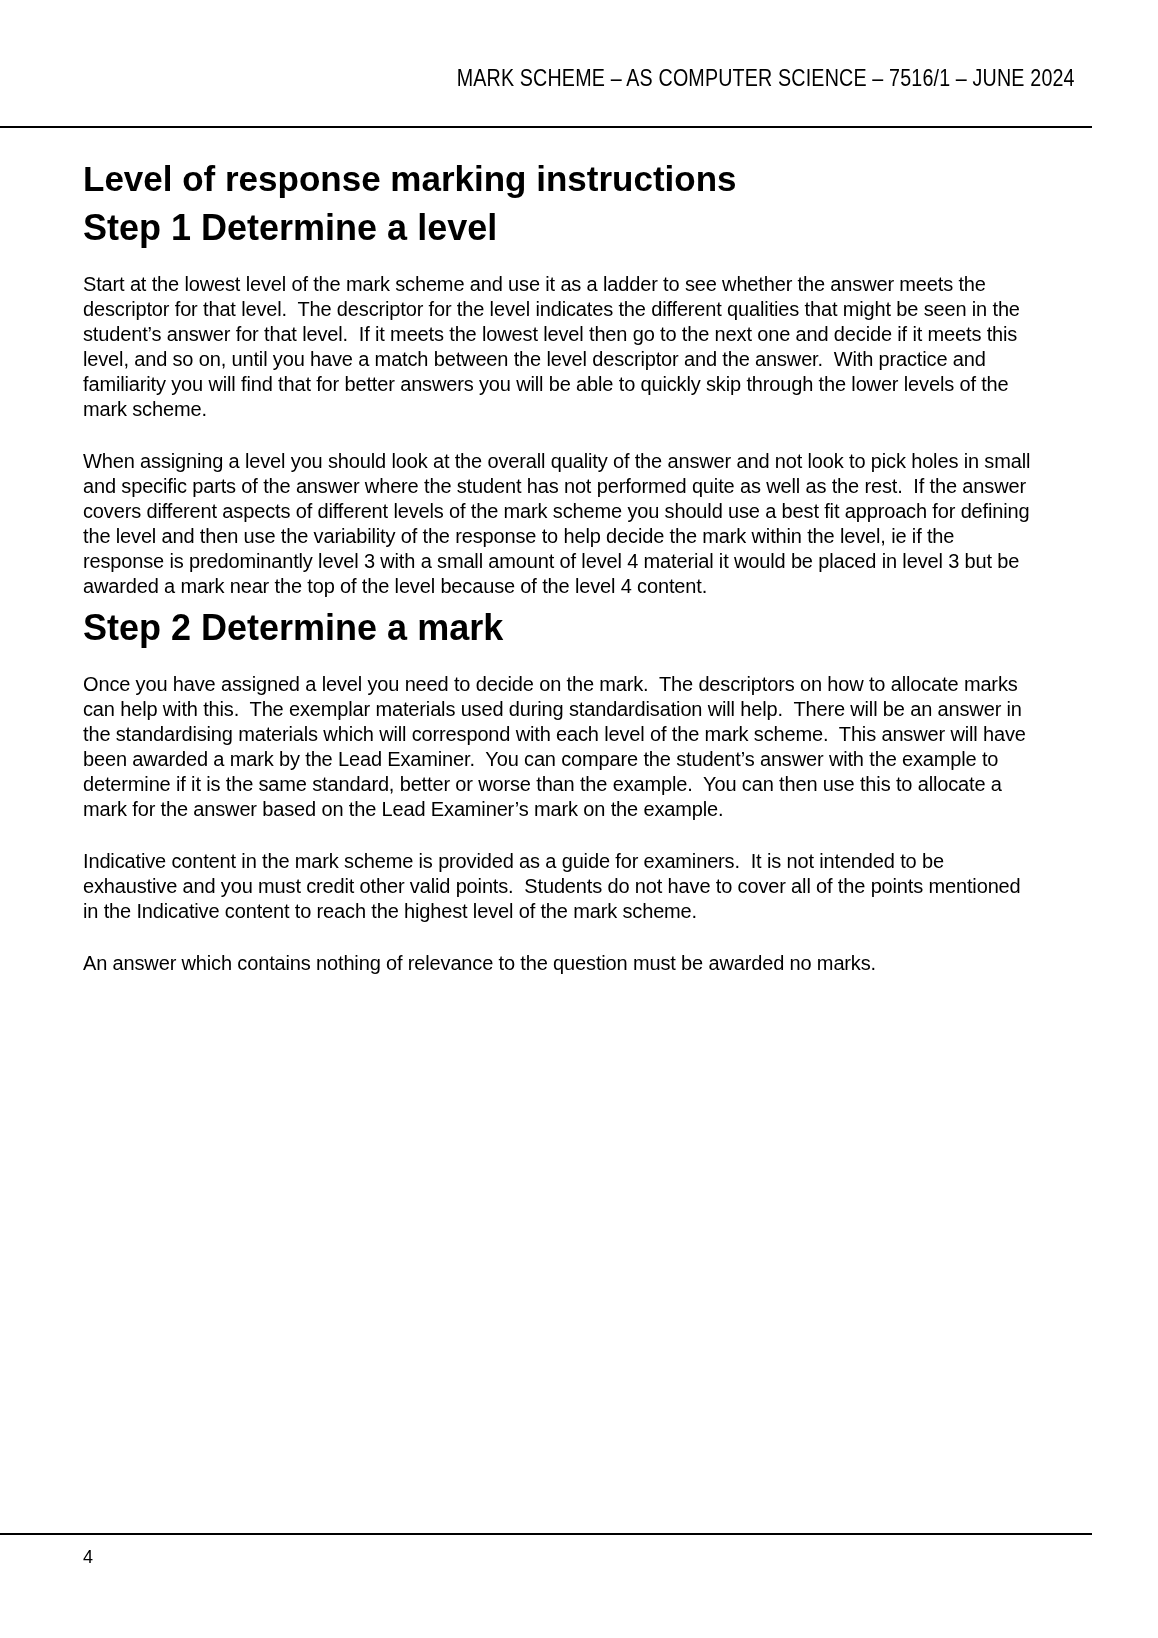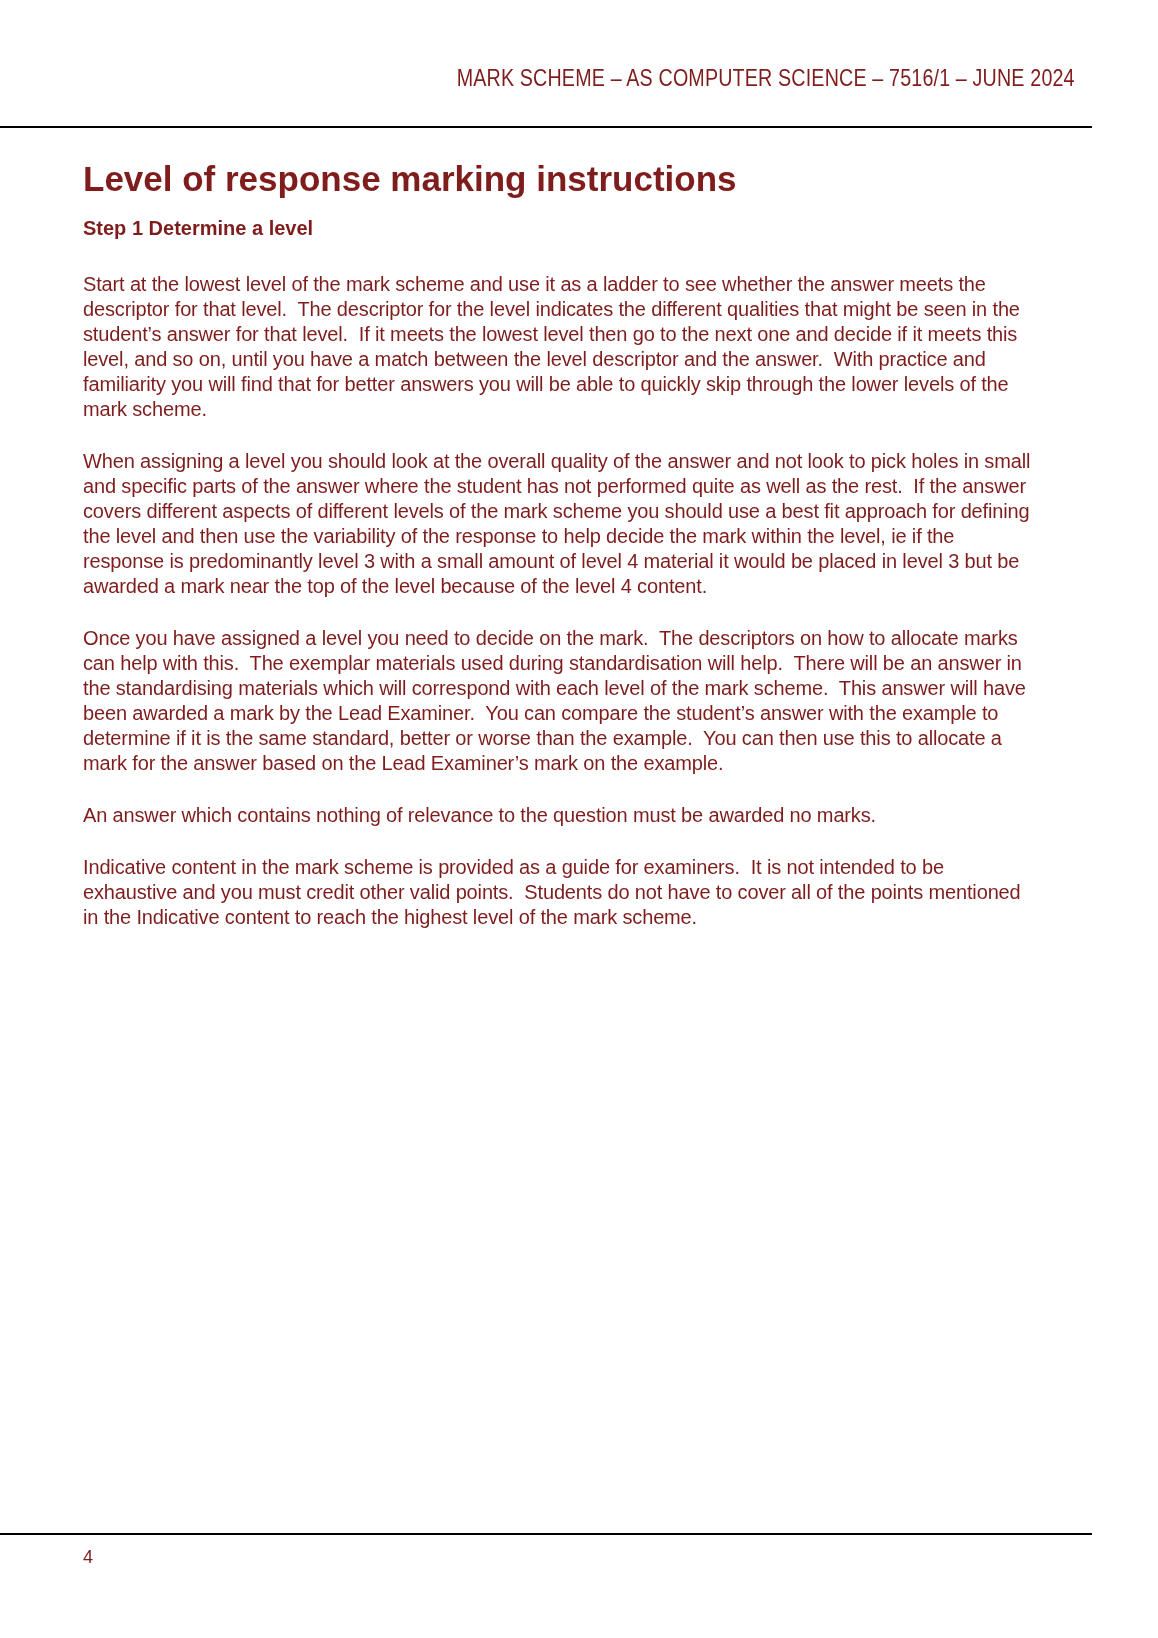--- a/index.html
+++ b/index.html
@@ -5,21 +5,21 @@
   html, body {
     margin: 0;
     padding: 0;
     background: #ffffff;
   }
   .page {
     position: relative;
     width: 1158px;
     height: 1638px;
     background: #ffffff;
-    color: #7f1d1d;
+    color: #000000;
     font-family: "Liberation Sans", sans-serif;
     overflow: hidden;
   }
   .doc-header {
     padding-top: 64px;
     padding-right: 83px;
     text-align: right;
     font-size: 24px;
     line-height: 28px;
     white-space: nowrap;
@@ -46,21 +46,21 @@
     letter-spacing: -0.15px;
   }
   .doc-body h1 {
     font-size: 35px;
     line-height: 42px;
     font-weight: bold;
     margin: 30px 0 26px 0;
     letter-spacing: 0;
   }
   .doc-body h2 {
-    font-size: 20px;
+    font-size: 36px;
     line-height: 32px;
     font-weight: bold;
     margin: -14px 0 28px 0;
     letter-spacing: 0;
   }
   .doc-body p {
     margin: 0 0 27px 0;
     white-space: pre-wrap;
   }
   .footer-rule {
@@ -93,27 +93,28 @@
     <h1>Level of response marking instructions</h1>
 
 
 
     <h2>Step 1 Determine a level</h2>
 
     <p>Start at the lowest level of the mark scheme and use it as a ladder to see whether the answer meets the descriptor for that level.  The descriptor for the level indicates the different qualities that might be seen in the student’s answer for that level.  If it meets the lowest level then go to the next one and decide if it meets this level, and so on, until you have a match between the level descriptor and the answer.  With practice and familiarity you will find that for better answers you will be able to quickly skip through the lower levels of the mark scheme.</p>
 
     <p>When assigning a level you should look at the overall quality of the answer and not look to pick holes in small and specific parts of the answer where the student has not performed quite as well as the rest.  If the answer covers different aspects of different levels of the mark scheme you should use a best fit approach for defining the level and then use the variability of the response to help decide the mark within the level, ie if the response is predominantly level 3 with a small amount of level 4 material it would be placed in level 3 but be awarded a mark near the top of the level because of the level 4 content.</p>
 
+    <h2>Step 2 Determine a mark</h2>
 
     <p>Once you have assigned a level you need to decide on the mark.  The descriptors on how to allocate marks can help with this.  The exemplar materials used during standardisation will help.  There will be an answer in the standardising materials which will correspond with each level of the mark scheme.  This answer will have been awarded a mark by the Lead Examiner.  You can compare the student’s answer with the example to determine if it is the same standard, better or worse than the example.  You can then use this to allocate a mark for the answer based on the Lead Examiner’s mark on the example.</p>
 
 
+    <p>Indicative content in the mark scheme is provided as a guide for examiners.  It is not intended to be exhaustive and you must credit other valid points.  Students do not have to cover all of the points mentioned in the Indicative content to reach the highest level of the mark scheme.</p>
+
     <p>An answer which contains nothing of relevance to the question must be awarded no marks.</p>
-
-    <p>Indicative content in the mark scheme is provided as a guide for examiners.  It is not intended to be exhaustive and you must credit other valid points.  Students do not have to cover all of the points mentioned in the Indicative content to reach the highest level of the mark scheme.</p>
 
   </main>
 
   <div class="rule footer-rule"></div>
 
   <div class="page-number">4</div>
 
 </div>
 
 </body></html>

